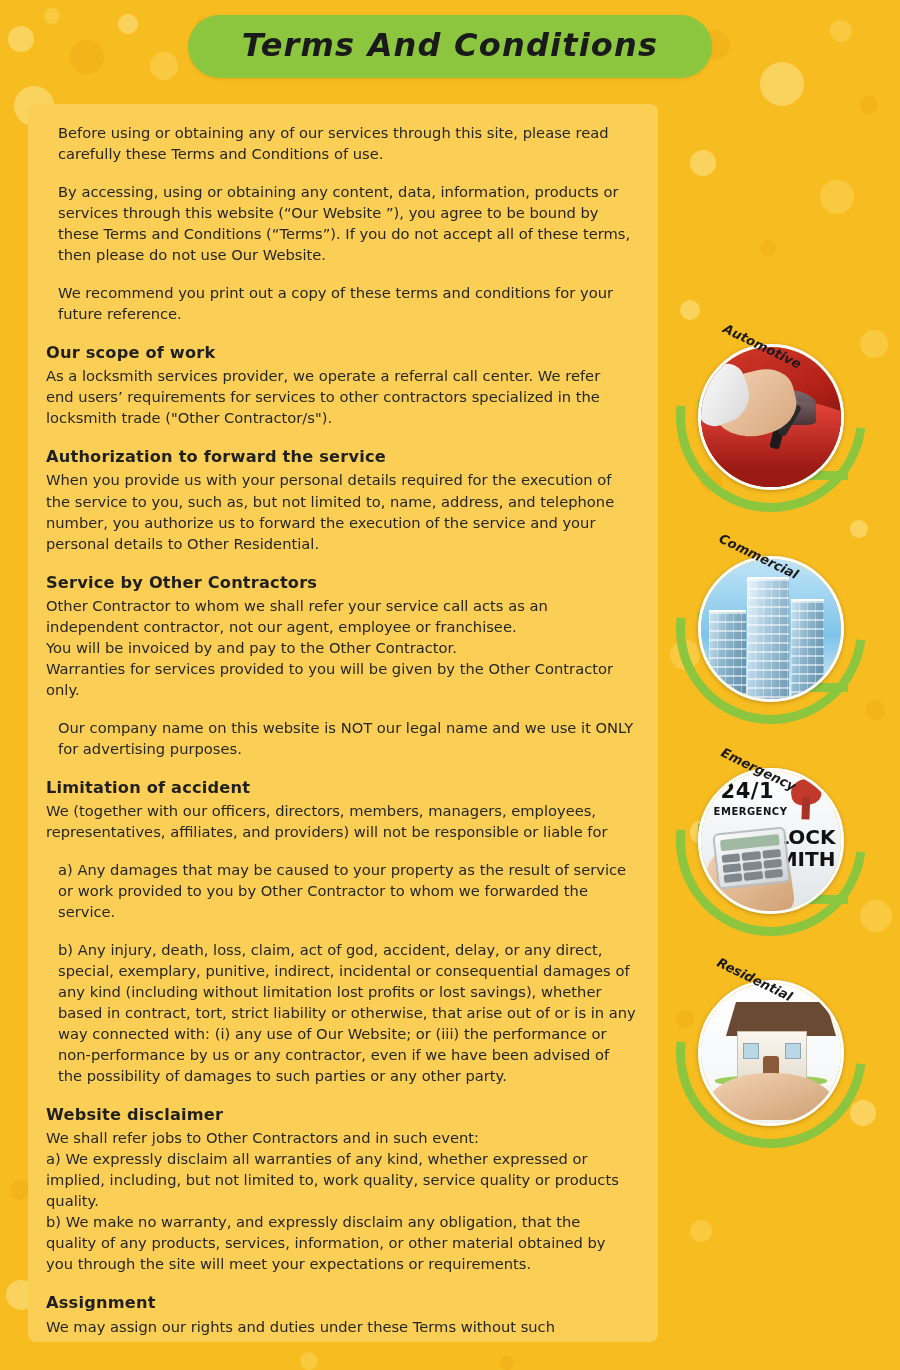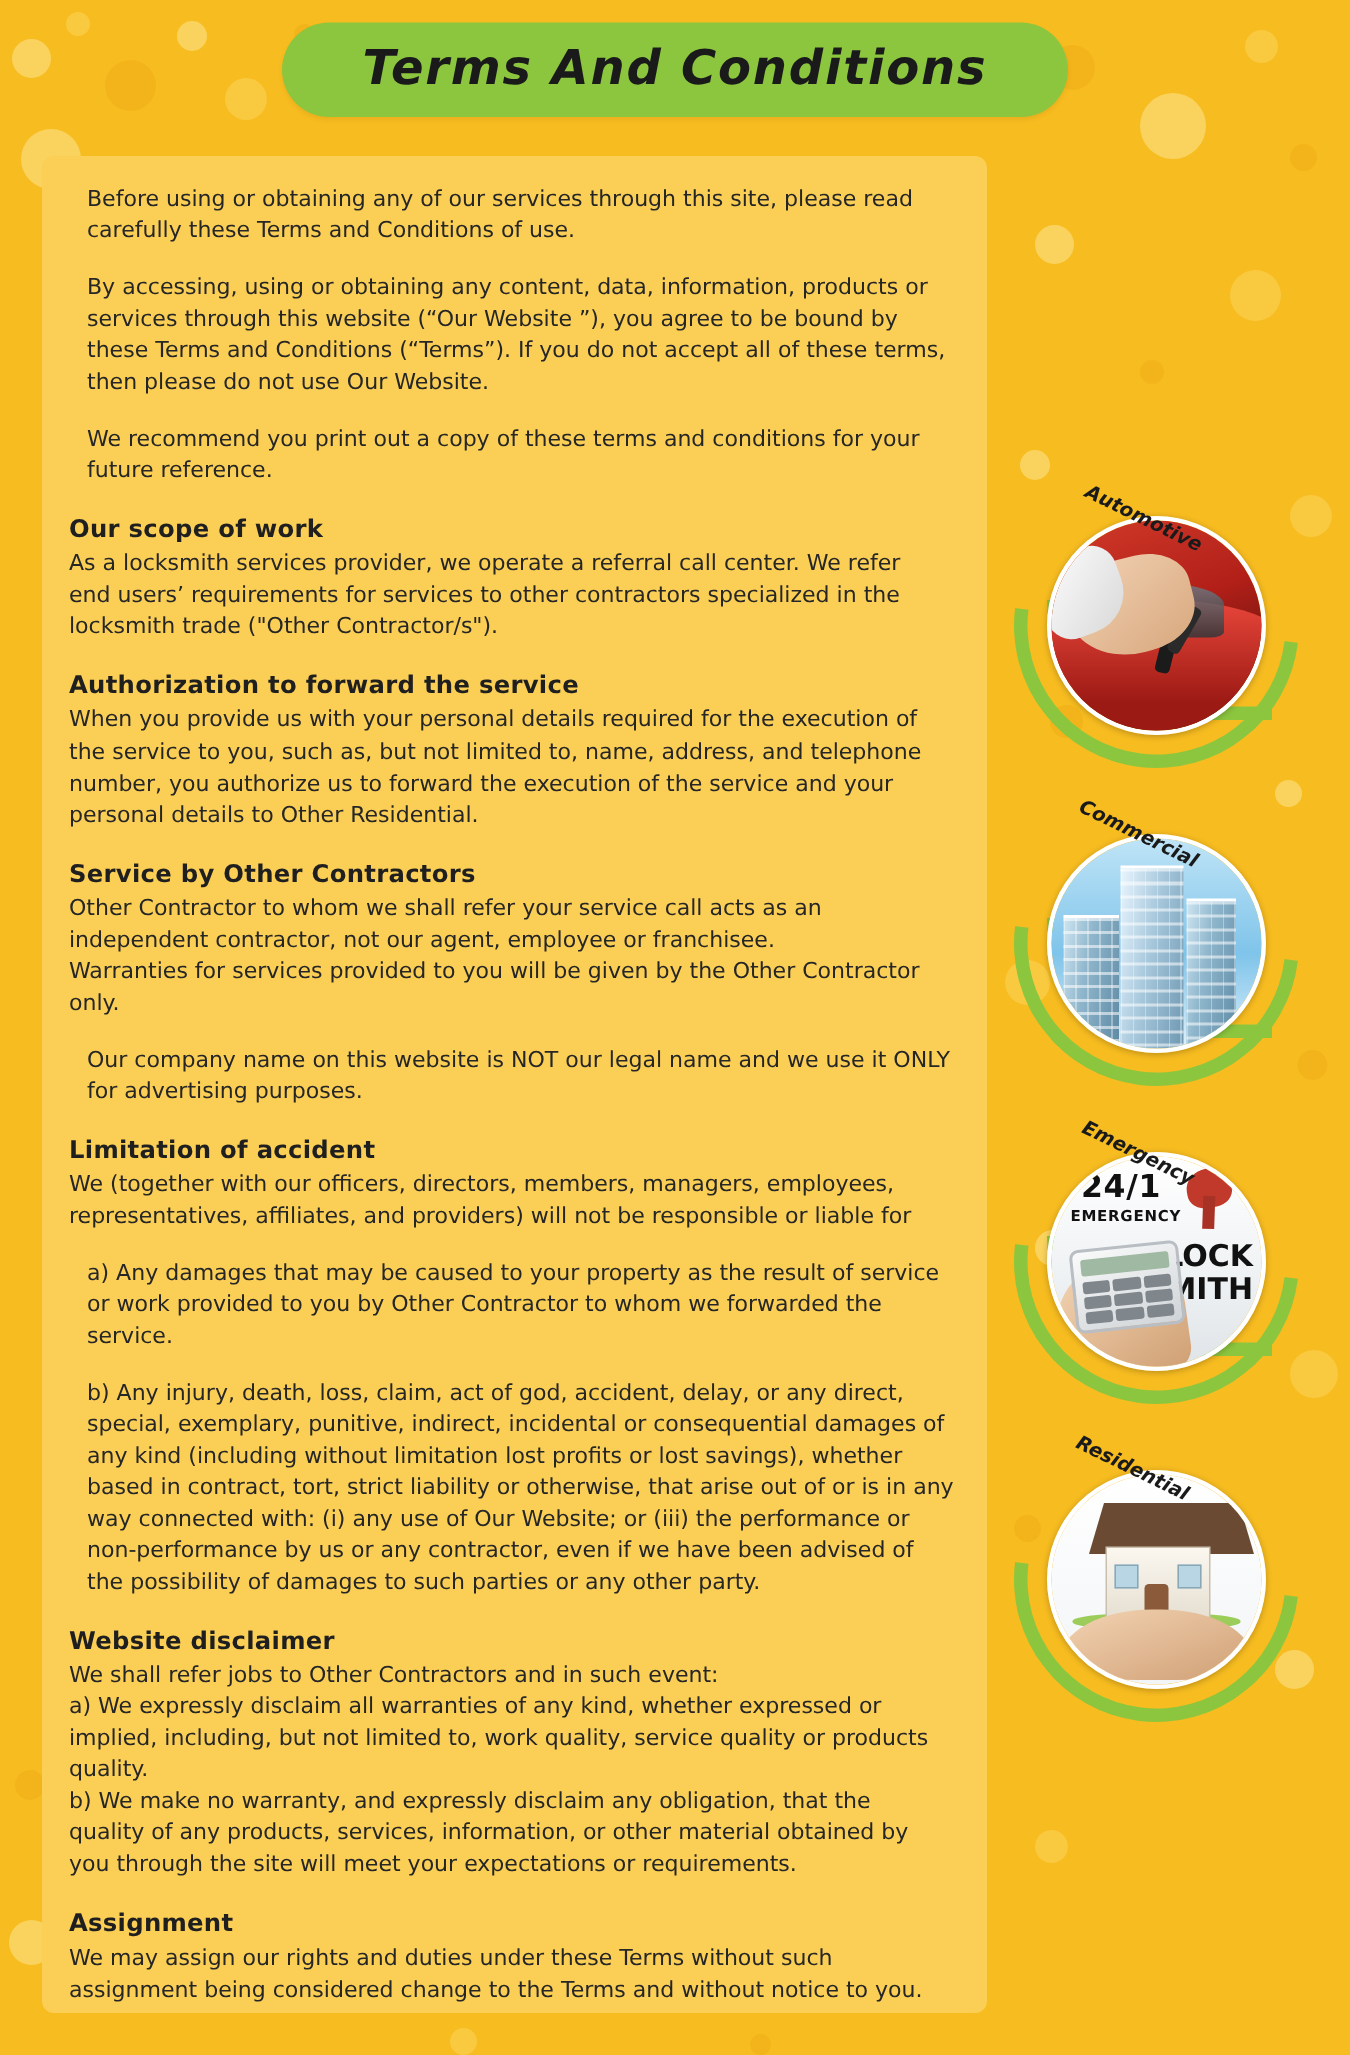--- a/index.html
+++ b/index.html
@@ -349,20 +349,21 @@
     </div>
 
     <div class="block">
       <h2>Authorization to forward the service</h2>
       <p class="tight">When you provide us with your personal details required for the execution of the service to you, such as, but not limited to, name, address, and telephone number, you authorize us to forward the execution of the service and your personal details to Other Residential.</p>
     </div>
 
     <div class="block">
       <h2>Service by Other Contractors</h2>
       <p class="tight">Other Contractor to whom we shall refer your service call acts as an independent contractor, not our agent, employee or franchisee.</p>
+      <p class="tight">You will be invoiced by and pay to the Other Contractor.</p>
       <p class="tight">Warranties for services provided to you will be given by the Other Contractor only.</p>
     </div>
 
     <p>Our company name on this website is NOT our legal name and we use it ONLY for advertising purposes.</p>
 
     <div class="block">
       <h2>Limitation of accident</h2>
       <p class="tight">We (together with our officers, directors, members, managers, employees, representatives, affiliates, and providers) will not be responsible or liable for</p>
     </div>
 

